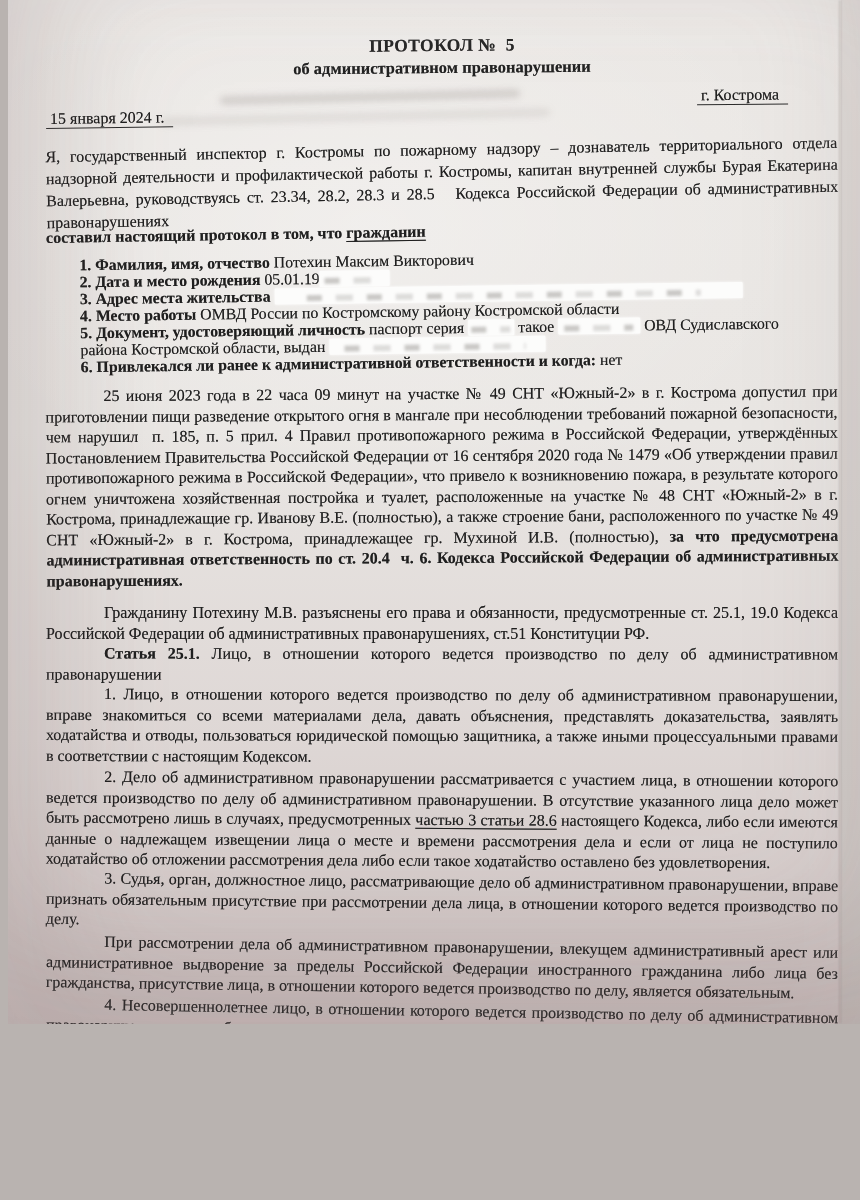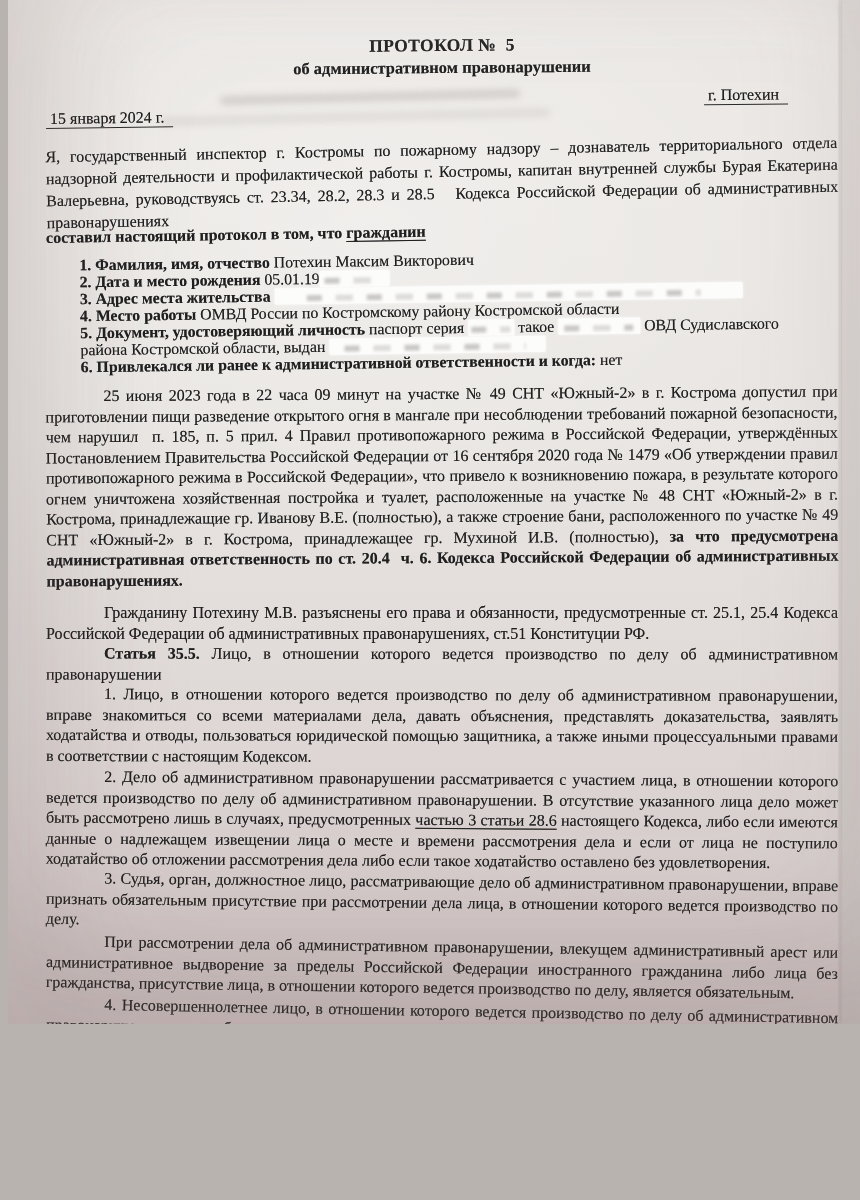--- a/index.html
+++ b/index.html
@@ -85,41 +85,41 @@
   <div class="mark mark1"></div>
   <div class="mark mark2"></div>
   <div class="ghost ghost1"></div>
   <div class="ghost ghost2"></div>
 
   <div class="page-content">
 
     <p class="title">ПРОТОКОЛ №&nbsp;&nbsp;5</p>
     <p class="subtitle">об административном правонарушении</p>
 
-    <p class="place"><span class="u-ext">г. Потехин</span></p>
+    <p class="place"><span class="u-ext">г. Кострома</span></p>
     <p class="date"><span class="u-ext">15 января 2024 г.</span></p>
 
     <p class="intro">Я, государственный инспектор г. Костромы по пожарному надзору – дознаватель территориального отдела надзорной деятельности и профилактической работы г. Костромы, капитан внутренней службы Бурая Екатерина Валерьевна, руководствуясь ст. 23.34, 28.2, 28.3 и 28.5&nbsp;&nbsp;&nbsp;Кодекса Российской Федерации об административных правонарушениях</p>
 
     <p class="composed"><span>составил настоящий протокол в том, что </span><span class="u">гражданин</span></p>
 
     <div class="items">
       <p><span class="b">1. Фамилия, имя, отчество</span> <span>Потехин Максим Викторович</span></p>
       <p><span class="b">2. Дата и место рождения</span> <span>05.01.19</span><span class="redact w-dob smudge"></span></p>
       <p><span class="b">3. Адрес места жительства</span> <span class="redact w-addr smudge"></span></p>
       <p><span class="b">4. Место работы</span> <span>ОМВД России по Костромскому району Костромской области</span></p>
       <p><span class="b">5. Документ, удостоверяющий личность</span> <span>паспорт серия</span> <span class="redact w-ser smudge"></span> <span>такое</span> <span class="redact w-num smudge"></span> <span>ОВД Судиславского</span><br><span>района Костромской области, выдан</span> <span class="redact w-issued smudge"></span></p>
       <p><span class="b">6. Привлекался ли ранее к административной ответственности и когда:</span> <span>нет</span></p>
     </div>
 
     <p class="para b-violation"><span>25 июня 2023 года в 22 часа 09 минут на участке № 49 СНТ «Южный-2» в г. Кострома допустил при приготовлении пищи разведение открытого огня в мангале при несоблюдении требований пожарной безопасности, чем нарушил&nbsp; п. 185, п. 5 прил. 4 Правил противопожарного режима в Российской Федерации, утверждённых Постановлением Правительства Российской Федерации от 16 сентября 2020 года № 1479 «Об утверждении правил противопожарного режима в Российской Федерации», что привело к возникновению пожара, в результате которого огнем уничтожена хозяйственная постройка и туалет, расположенные на участке № 48 СНТ «Южный-2» в г. Кострома, принадлежащие гр. Иванову В.Е. (полностью), а также строение бани, расположенного по участке № 49 СНТ «Южный-2» в г. Кострома, принадлежащее гр. Мухиной И.В. (полностью), </span><span class="b">за что предусмотрена административная ответственность по ст. 20.4&nbsp; ч. 6. Кодекса Российской Федерации об административных правонарушениях.</span></p>
 
-    <p class="para b-rights">Гражданину Потехину М.В. разъяснены его права и обязанности, предусмотренные ст. 25.1, 25.4 Кодекса Российской Федерации об административных правонарушениях, ст.51 Конституции РФ.</p>
+    <p class="para b-rights">Гражданину Потехину М.В. разъяснены его права и обязанности, предусмотренные ст. 25.1, 19.0 Кодекса Российской Федерации об административных правонарушениях, ст.51 Конституции РФ.</p>
 
-    <p class="para b-article"><span class="b">Статья 35.5.</span><span> Лицо, в отношении которого ведется производство по делу об административном правонарушении</span></p>
+    <p class="para b-article"><span class="b">Статья 25.1.</span><span> Лицо, в отношении которого ведется производство по делу об административном правонарушении</span></p>
 
     <p class="para b-p1">1. Лицо, в отношении которого ведется производство по делу об административном правонарушении, вправе знакомиться со всеми материалами дела, давать объяснения, представлять доказательства, заявлять ходатайства и отводы, пользоваться юридической помощью защитника, а также иными процессуальными правами в соответствии с настоящим Кодексом.</p>
 
     <p class="para b-p2"><span>2. Дело об административном правонарушении рассматривается с участием лица, в отношении которого ведется производство по делу об административном правонарушении. В отсутствие указанного лица дело может быть рассмотрено лишь в случаях, предусмотренных </span><span class="u">частью 3 статьи 28.6</span><span> настоящего Кодекса, либо если имеются данные о надлежащем извещении лица о месте и времени рассмотрения дела и если от лица не поступило ходатайство об отложении рассмотрения дела либо если такое ходатайство оставлено без удовлетворения.</span></p>
 
     <p class="para b-p3">3. Судья, орган, должностное лицо, рассматривающие дело об административном правонарушении, вправе признать обязательным присутствие при рассмотрении дела лица, в отношении которого ведется производство по делу.</p>
 
     <p class="para b-p3b">При рассмотрении дела об административном правонарушении, влекущем административный арест или административное выдворение за пределы Российской Федерации иностранного гражданина либо лица без гражданства, присутствие лица, в отношении которого ведется производство по делу, является обязательным.</p>
 
     <p class="para b-p4">4. Несовершеннолетнее лицо, в отношении которого ведется производство по делу об административном правонарушении, может быть удалено на время рассмотрения обстоятельств дела, обсуждение которых может оказать отрицательное влияние на указанное лицо.</p>

